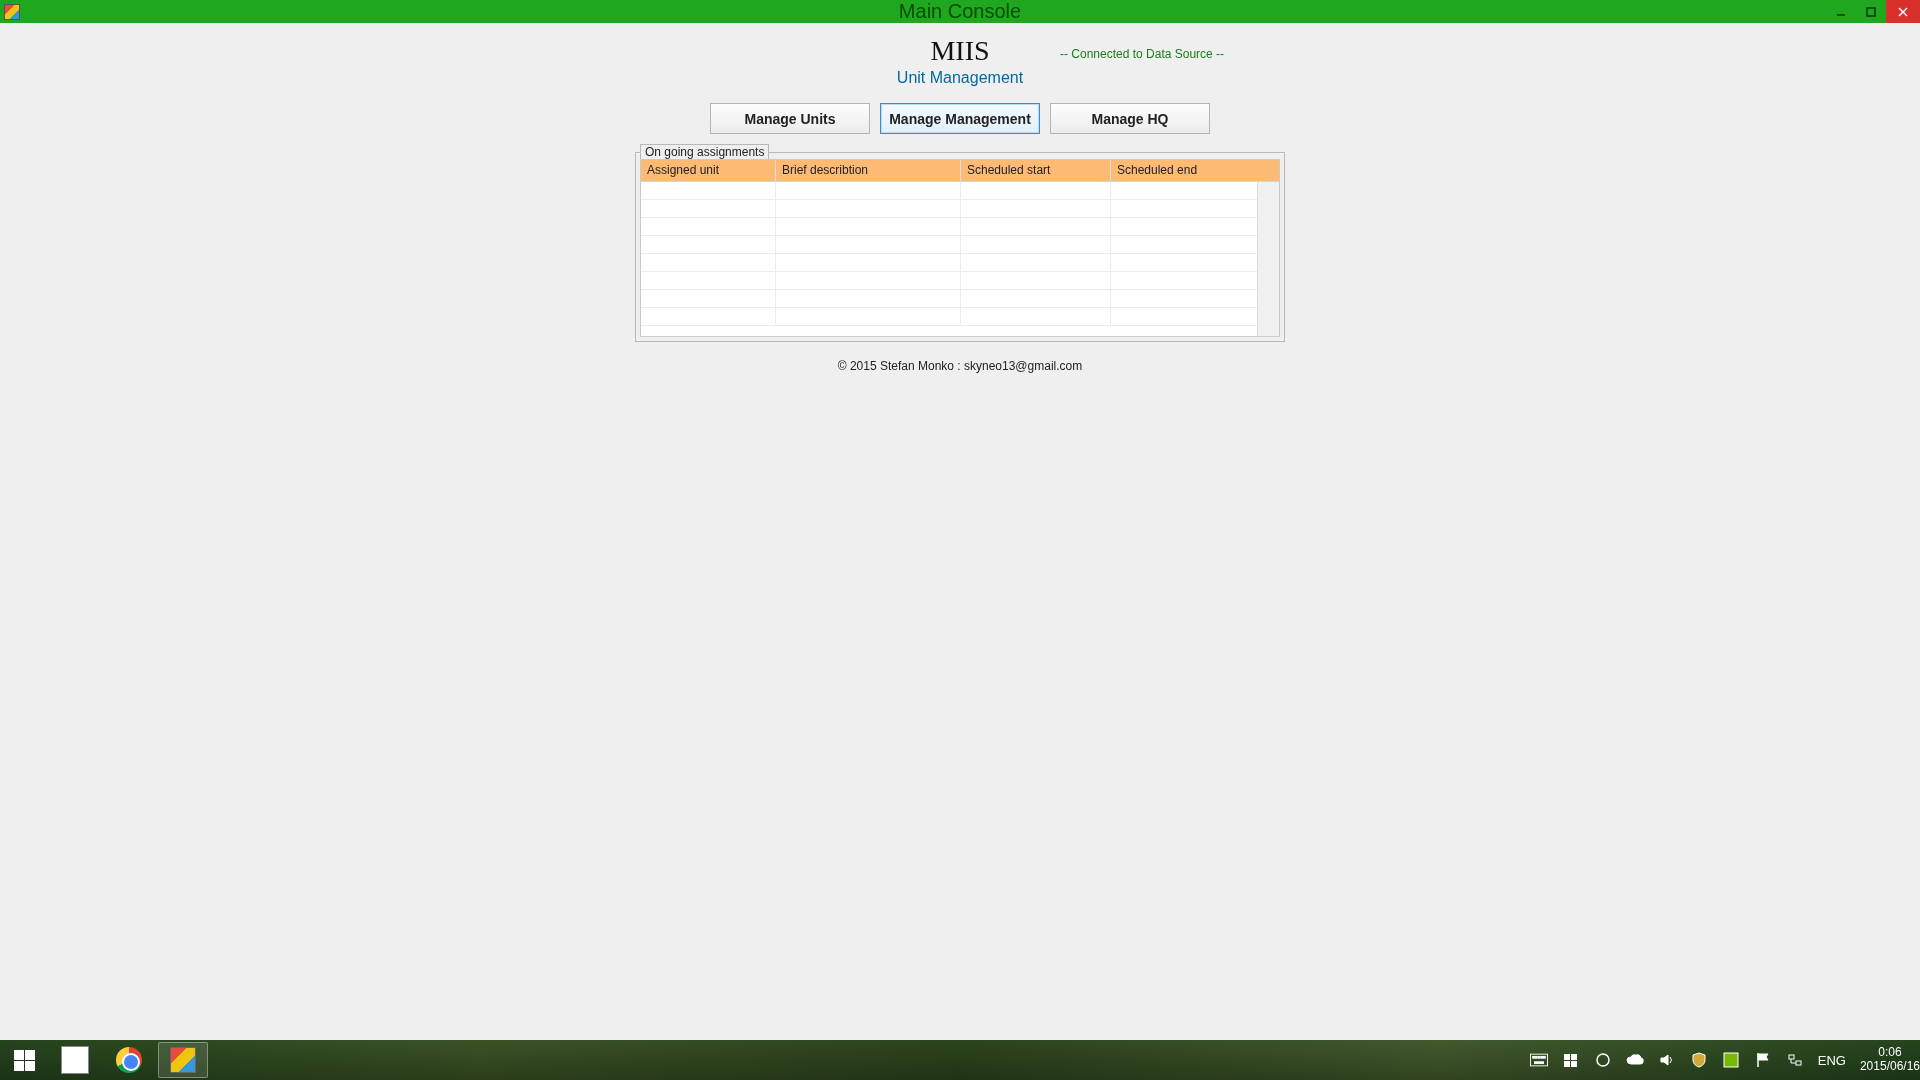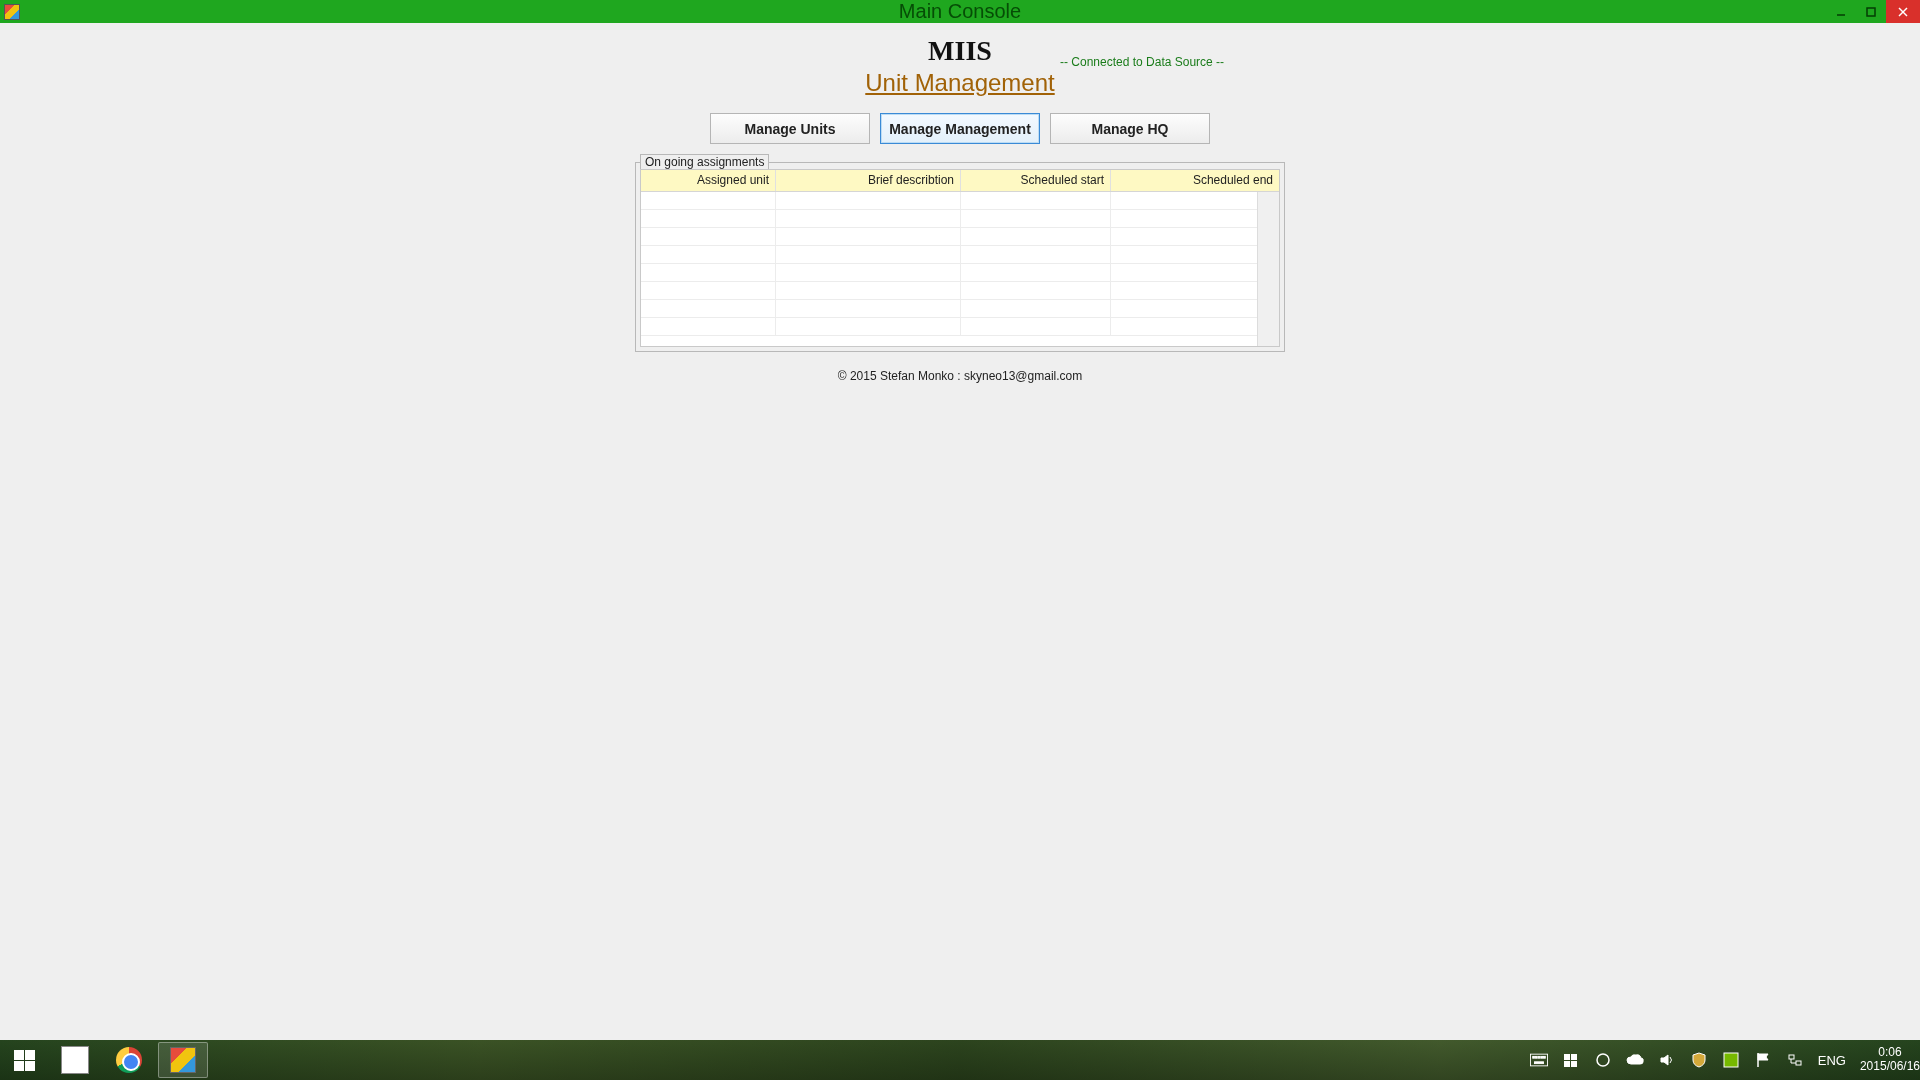--- a/index.html
+++ b/index.html
@@ -45,36 +45,35 @@
     position: relative;
   }
 
   .header-block {
     text-align: center;
     padding-top: 12px;
     position: relative;
   }
   .app-title {
     font-family: "Times New Roman", serif;
-    font-weight: bold;
+    font-weight: normal;
     font-size: 28px;
     color: #111;
     display: inline-block;
   }
   .conn-status {
     position: absolute;
     left: calc(50% + 100px);
-    top: 32px;
+    top: 24px;
     font-size: 12px;
     color: #1a7c1a;
   }
   .subtitle {
-    font-size: 24px;
-    color: #a16207;
-    text-decoration: underline;
+    font-size: 16px;
+    color: #0369a1;
     margin-top: 2px;
   }
 
   .tab-row {
     display: flex;
     justify-content: center;
     gap: 10px;
     margin-top: 16px;
   }
   .tab-btn {
@@ -115,24 +114,23 @@
   .grid {
     position: absolute;
     top: 6px; left: 4px; right: 4px; bottom: 4px;
     background: #fff;
     border: 1px solid #c9c9c9;
     display: flex;
     flex-direction: column;
   }
   .grid-header {
     display: flex;
-    background: #fef9c3;
+    background: #fdba74;
     height: 22px;
     border-bottom: 1px solid #d5d5d5;
-    text-align: right;
   }
   .grid-header .col {
     font-size: 12px;
     color: #222;
     padding: 3px 6px;
     border-right: 1px solid #e0e0e0;
   }
   .grid-body {
     flex: 1;
     display: flex;

